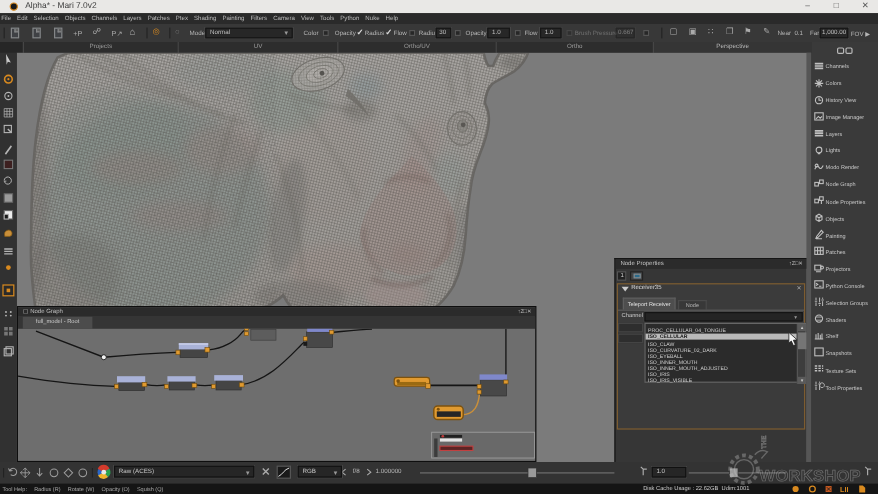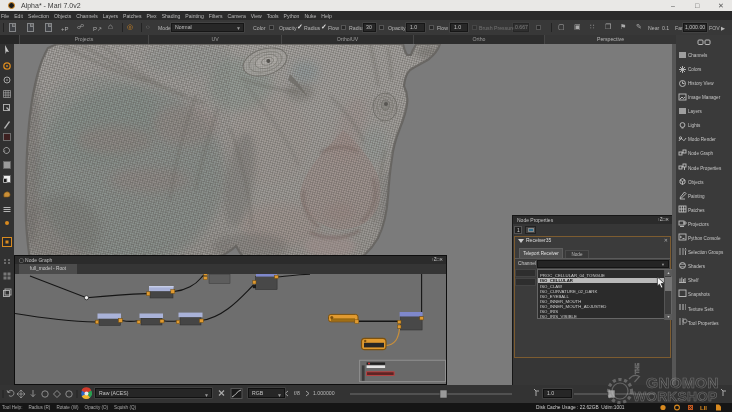--- a/index.html
+++ b/index.html
@@ -559,20 +559,19 @@
 
   <div class="abs" style="left:0;top:0;width:732px;height:412px;z-index:50;pointer-events:none">
     <svg width="732" height="412" viewBox="0 0 732 412" style="position:absolute;top:0;left:0">
       <g stroke="rgba(200,200,200,.34)" fill="none" stroke-width="1.2">
         <circle cx="620" cy="391" r="8"></circle>
         <circle cx="620" cy="391" r="11.5" stroke-dasharray="3.2 2.6" stroke-width="3.2"></circle>
         <path d="M629,379 c3,-3.5 7,-4.5 10.5,-2.5 l-5,5.5"></path>
       </g>
     </svg>
     <div class="wmtxt" style="left:634px;top:374px;font-size:5.5px;transform:rotate(-90deg);transform-origin:left top;-webkit-text-stroke:.5px rgba(205,205,205,.42)">THE</div>
-    <div class="wmtxt" style="left:646px;top:374px;font-size:15.5px;letter-spacing:.2px;transform:scaleY(.95)">GNOMON</div>
     <div class="wmtxt" style="left:633px;top:388.5px;font-size:13.8px;letter-spacing:.2px;transform:scaleY(.95)">WORKSHOP</div>
   </div>
 
   <svg width="11" height="13" viewBox="0 0 16 18" class="abs" style="left:656px;top:276px;z-index:60">
     <path d="M2,1 L12,10 L7.5,10.5 L10,16 L7.5,17 L5,11.5 L2,14 Z" fill="#f5f5f5" stroke="#222" stroke-width="1"></path>
   </svg>
 </div>
 
 </body></html>

